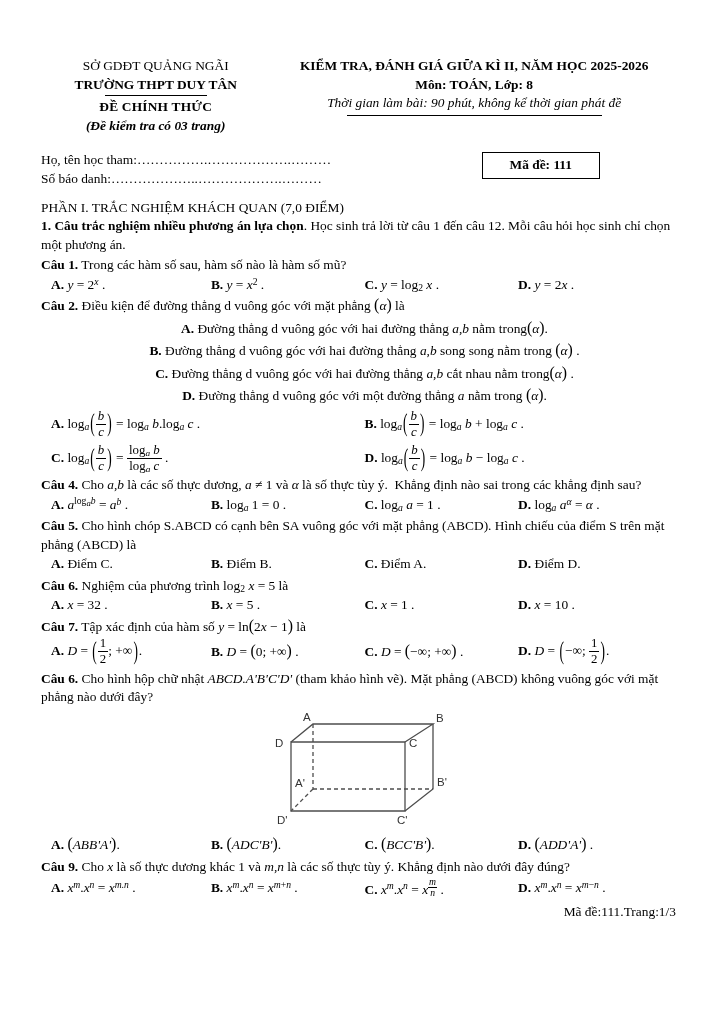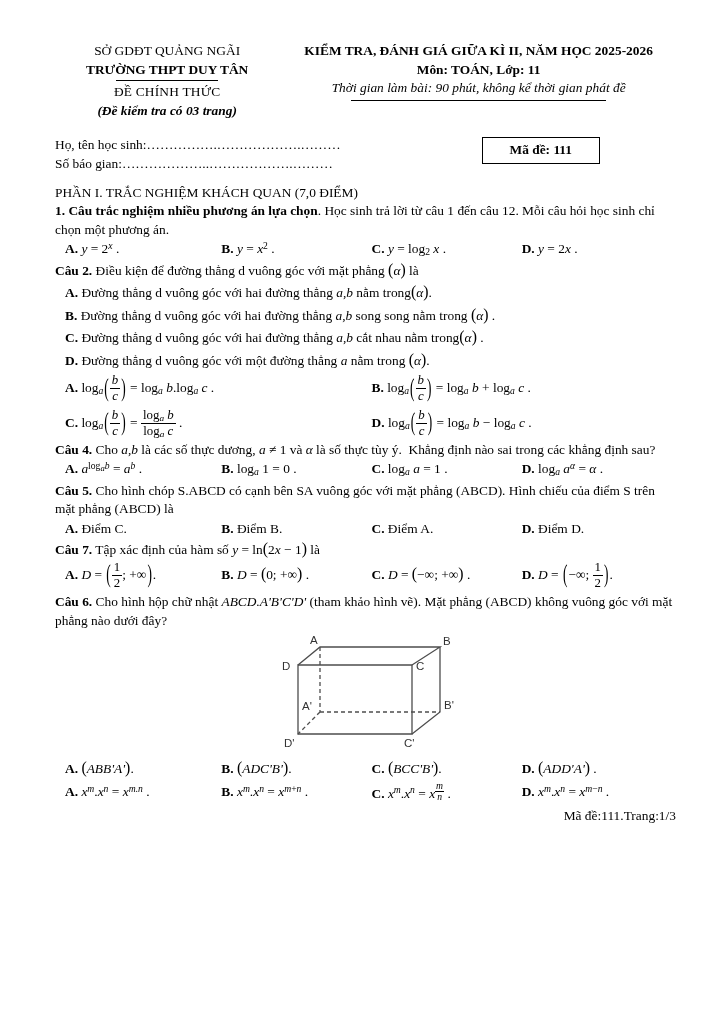--- a/index.html
+++ b/index.html
@@ -3,29 +3,29 @@
 <meta charset="utf-8">
 <style>
   * { box-sizing: border-box; }
   html,body { margin:0; padding:0; }
   body {
     width:725px; height:1024px; overflow:hidden;
     background:#ffffff; color:#000;
     font-family:"Liberation Serif","DejaVu Serif",serif;
     font-size:13.4px; line-height:1.38;
   }
-  .page { padding:42px 47px 0 55px; }
+  .page { padding:42px 47px 0 41px;margin-top:15px; }
 
   
   .hdr { display:flex; }
   .hdr-left { width:36%; text-align:center; }
   .hdr-right { width:64%; text-align:center; }
   .hl-school { font-weight:bold; }
   .rule-s { width:102px; border-bottom:1.4px solid #000; margin:1px auto 2px auto; }
-  .hl-type { letter-spacing:0.2px; }
+  .hl-type { letter-spacing:0.2px;font-weight:bold; }
   .hl-note { font-weight:bold; font-style:italic; }
   .hr-title { font-weight:bold; }
   .hr-subject { font-weight:bold; }
   .hr-duration { font-style:italic;text-align:center; }
   .rule-l { width:255px; border-bottom:1.4px solid #000; margin:2px auto 0 auto; }
 
   
   .stud { display:flex; justify-content:space-between; margin-top:15px; }
   .stud-lines div { line-height:1.45; }
   .code-box {
@@ -38,21 +38,21 @@
   .sec-title { font-weight:normal; margin-top:10px; }
   .sec-intro { margin:0; }
 
   
   .question { margin:0; }
   .qtext { margin:2px 0 1px 0; }
   .qlabel { font-weight:bold; }
   .opts { margin:1px 0 3px 0; }
   .opts.row { display:grid; grid-template-columns:25.5% 24.5% 24.5% 25.5%; padding-left:10px; align-items:center; }
   .opts.cols2 { display:grid; grid-template-columns:50% 50%; padding-left:10px; row-gap:5px; align-items:center; }
-  .opts.stack .opt { padding-left:10px; margin:4px 0; }
+  .opts.stack .opt { padding-left:10px; margin:4px 0;text-align:center; }
   .okey { font-weight:bold; }
 
   
   i { font-style:italic; }
   sup { font-size:0.72em; vertical-align:0.45em; line-height:0; }
   sub { font-size:0.72em; vertical-align:-0.25em; line-height:0; }
   sup sub { font-size:0.9em; }
   .frac { display:inline-block; vertical-align:middle; text-align:center; line-height:1.02; font-size:0.96em; }
   .frac .num { display:block; border-bottom:1px solid #000; padding:0 2px 1px 2px; }
   .frac .den { display:block; padding:1px 2px 0 2px; }
@@ -75,39 +75,40 @@
   <div class="hdr">
     <div class="hdr-left">
       <div>SỞ GDĐT QUẢNG NGÃI</div>
       <div class="hl-school">TRƯỜNG THPT DUY TÂN</div>
       <div class="rule-s"></div>
       <div class="hl-type">ĐỀ CHÍNH THỨC</div>
       <div class="hl-note">(Đề kiểm tra có 03 trang)</div>
     </div>
     <div class="hdr-right">
       <div class="hr-title">KIỂM TRA, ĐÁNH GIÁ GIỮA KÌ II, NĂM HỌC 2025-2026</div>
-      <div class="hr-subject">Môn: TOÁN, Lớp: 11</div>
+      <div class="hr-subject">Môn: TOÁN, Lớp: 8</div>
       <div class="hr-duration">Thời gian làm bài: 90 phút, không kể thời gian phát đề</div>
       <div class="rule-l"></div>
     </div>
   </div>
 
   <div class="stud">
     <div class="stud-lines">
-      <div>Họ, tên học sinh:…………….……………….………</div>
-      <div>Số báo gian:………………..……………….………</div>
+      <div>Họ, tên học tham:…………….……………….………</div>
+      <div>Số báo danh:………………..……………….………</div>
     </div>
     <div class="code-box">Mã đề: 111</div>
   </div>
 
   <div class="sec-title">PHẦN I. TRẮC NGHIỆM KHÁCH QUAN (7,0 ĐIỂM)</div>
   <p class="sec-intro"><b>1. Câu trắc nghiệm nhiều phương án lựa chọn</b><span>. Học sinh trả lời từ câu 1 đến câu 12. Mỗi câu hỏi học sinh chỉ chọn một phương án.</span></p>
 
   <div id="questions">
       <div class="question">
+        <p class="qtext"><b class="qlabel">Câu 1.</b> Trong các hàm số sau, hàm số nào là hàm số mũ?</p>
         <div class="opts row">
           <div class="opt"><b class="okey">A.</b> <i>y</i> = 2<sup><i>x</i></sup> .</div>
           <div class="opt"><b class="okey">B.</b> <i>y</i> = <i>x</i><sup>2</sup> .</div>
           <div class="opt"><b class="okey">C.</b> <i>y</i> = log<sub>2</sub> <i>x</i> .</div>
           <div class="opt"><b class="okey">D.</b> <i>y</i> = 2<i>x</i> .</div>
         </div>
       </div>
       <div class="question">
         <p class="qtext"><b class="qlabel">Câu 2.</b> Điều kiện để đường thẳng d vuông góc với mặt phẳng <span class="mp">(</span><i>α</i><span class="mp">)</span> là</p>
         <div class="opts stack">
@@ -134,20 +135,29 @@
           <div class="opt"><b class="okey">D.</b> log<sub><i>a</i></sub> <i>a</i><sup><i>α</i></sup> = <i>α</i> .</div>
         </div>
       </div>
       <div class="question">
         <p class="qtext"><b class="qlabel">Câu 5.</b> Cho hình chóp S.ABCD có cạnh bên SA vuông góc với mặt phẳng (ABCD). Hình chiếu của điểm S trên mặt phẳng (ABCD) là</p>
         <div class="opts row">
           <div class="opt"><b class="okey">A.</b> Điểm C.</div>
           <div class="opt"><b class="okey">B.</b> Điểm B.</div>
           <div class="opt"><b class="okey">C.</b> Điểm A.</div>
           <div class="opt"><b class="okey">D.</b> Điểm D.</div>
+        </div>
+      </div>
+      <div class="question">
+        <p class="qtext"><b class="qlabel">Câu 6.</b> Nghiệm của phương trình log<sub>2</sub> <i>x</i> = 5 là</p>
+        <div class="opts row">
+          <div class="opt"><b class="okey">A.</b> <i>x</i> = 32 .</div>
+          <div class="opt"><b class="okey">B.</b> <i>x</i> = 5 .</div>
+          <div class="opt"><b class="okey">C.</b> <i>x</i> = 1 .</div>
+          <div class="opt"><b class="okey">D.</b> <i>x</i> = 10 .</div>
         </div>
       </div>
       <div class="question">
         <p class="qtext"><b class="qlabel">Câu 7.</b> Tập xác định của hàm số <i>y</i> = ln<span class="mp">(</span>2<i>x</i> − 1<span class="mp">)</span> là</p>
         <div class="opts row">
           <div class="opt"><b class="okey">A.</b> <i>D</i> = <span class="bp">(</span><span class="frac"><span class="num">1</span><span class="den">2</span></span>; +∞<span class="bp">)</span>.</div>
           <div class="opt"><b class="okey">B.</b> <i>D</i> = <span class="mp">(</span>0; +∞<span class="mp">)</span> .</div>
           <div class="opt"><b class="okey">C.</b> <i>D</i> = <span class="mp">(</span>−∞; +∞<span class="mp">)</span> .</div>
           <div class="opt"><b class="okey">D.</b> <i>D</i> = <span class="bp">(</span>−∞; <span class="frac"><span class="num">1</span><span class="den">2</span></span><span class="bp">)</span>.</div>
         </div>
@@ -175,20 +185,21 @@
     </svg>
   </div>
         <div class="opts row">
           <div class="opt"><b class="okey">A.</b> <span class="mp">(</span><i>ABB'A'</i><span class="mp">)</span>.</div>
           <div class="opt"><b class="okey">B.</b> <span class="mp">(</span><i>ADC'B'</i><span class="mp">)</span>.</div>
           <div class="opt"><b class="okey">C.</b> <span class="mp">(</span><i>BCC'B'</i><span class="mp">)</span>.</div>
           <div class="opt"><b class="okey">D.</b> <span class="mp">(</span><i>ADD'A'</i><span class="mp">)</span> .</div>
         </div>
       </div>
       <div class="question">
+        <p class="qtext"><b class="qlabel">Câu 9.</b> Cho <i>x</i> là số thực dương khác 1 và <i>m</i>,<i>n</i> là các số thực tùy ý. Khẳng định nào dưới đây đúng?</p>
         <div class="opts row">
           <div class="opt"><b class="okey">A.</b> <i>x</i><sup><i>m</i></sup>.<i>x</i><sup><i>n</i></sup> = <i>x</i><sup><i>m</i>.<i>n</i></sup> .</div>
           <div class="opt"><b class="okey">B.</b> <i>x</i><sup><i>m</i></sup>.<i>x</i><sup><i>n</i></sup> = <i>x</i><sup><i>m</i>+<i>n</i></sup> .</div>
           <div class="opt"><b class="okey">C.</b> <i>x</i><sup><i>m</i></sup>.<i>x</i><sup><i>n</i></sup> = <i>x</i><sup><span class="frac"><span class="num"><i>m</i></span><span class="den"><i>n</i></span></span></sup> .</div>
           <div class="opt"><b class="okey">D.</b> <i>x</i><sup><i>m</i></sup>.<i>x</i><sup><i>n</i></sup> = <i>x</i><sup><i>m</i>−<i>n</i></sup> .</div>
         </div>
       </div>
     </div>
 
   <div class="footer">Mã đề:111.Trang:1/3</div>

